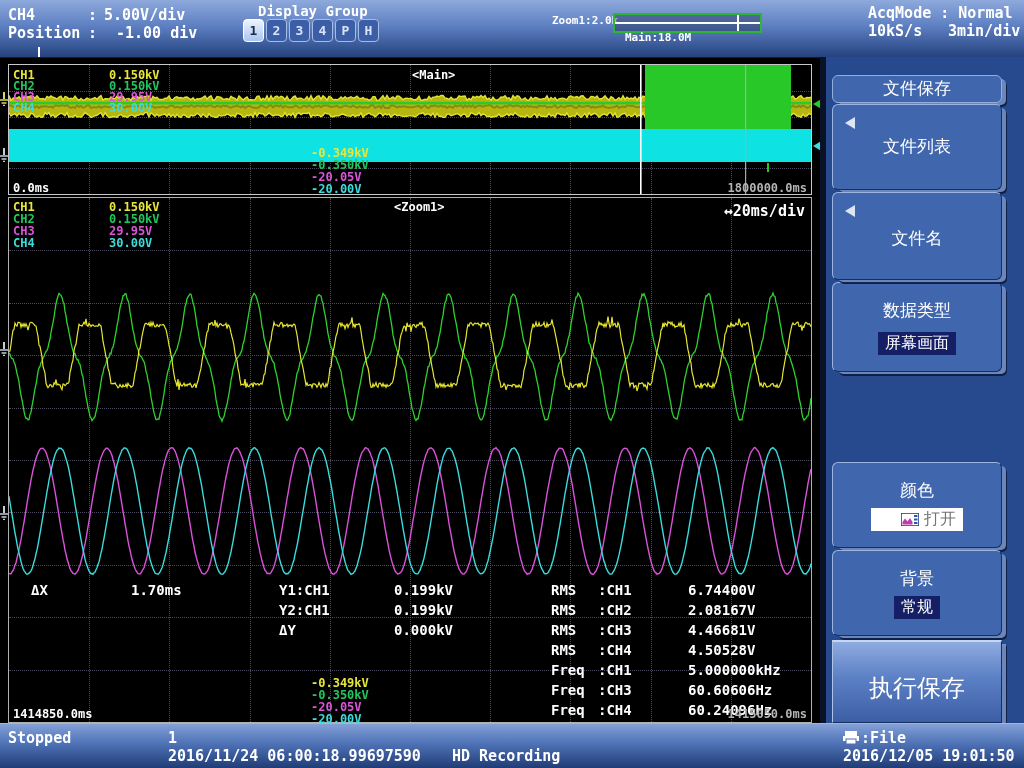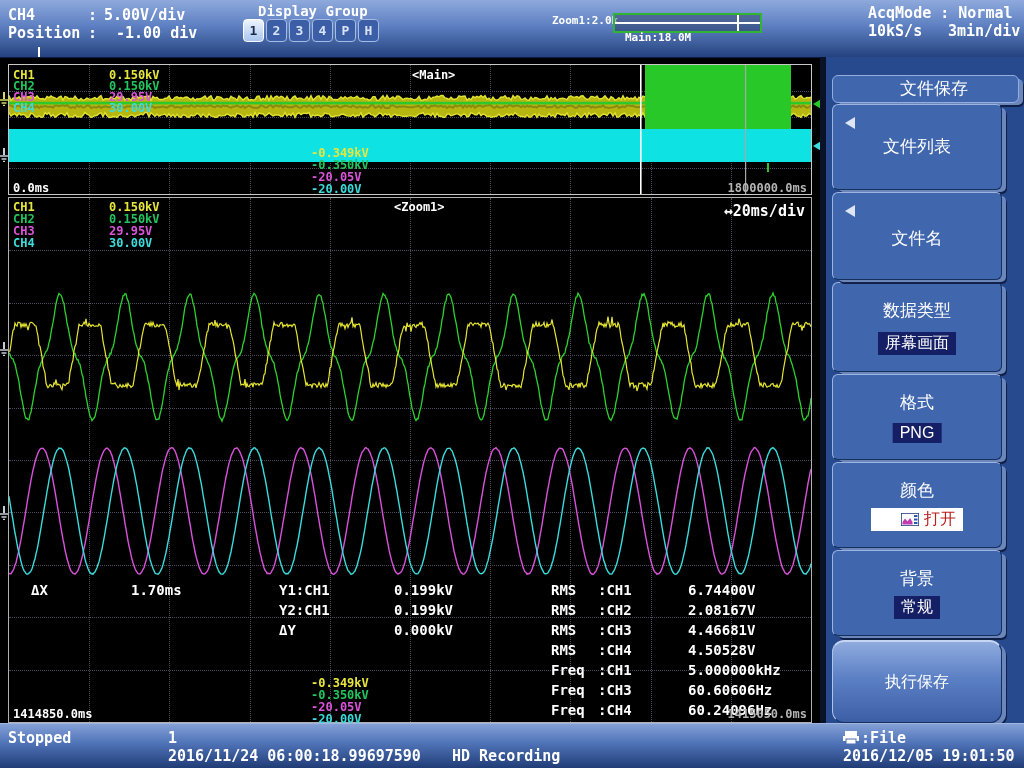--- a/index.html
+++ b/index.html
@@ -59,24 +59,24 @@
           border-top:1px solid #9db4e2;border-left:1px solid #9db4e2;
           border-right:1px solid #16305e;border-bottom:1px solid #16305e;
           box-shadow:5px 3px 0 -1px rgba(130,160,215,.8),6px 5px 0 -1px rgba(14,28,66,.95);
           color:#fff;font-size:17px;text-align:center;}
   .sb-btn .lbl{display:block;margin-top:16px;}
   .sb-arrow{position:absolute;left:12px;top:12px;width:0;height:0;
             border-top:6px solid transparent;border-bottom:6px solid transparent;
             border-right:10px solid #dde6f6;}
   .sb-val{position:absolute;left:50%;transform:translateX(-50%);bottom:16px;
           background:#141f66;color:#fff;font-size:16px;padding:1px 7px;white-space:nowrap;}
-  .sb-val.light{background:#fff;color:#b91c1c;display:flex;align-items:center;gap:5px;padding-left:30px;}
+  .sb-val.light{background:#fff;color:#737373;display:flex;align-items:center;gap:5px;padding-left:30px;}
   .sb-exec{background:linear-gradient(180deg,#8fabdf 0%,#5c80c4 45%,#3c5ea6 100%);
-           border-radius:12px;border-top:2px solid #c6d6f2;border-left:1px solid #b0c4ea;
-           font-size:16px;}
+           border-radius:0;border-top:2px solid #c6d6f2;border-left:1px solid #b0c4ea;
+           font-size:24px;}
   .sb-exec .lbl{margin-top:30px;}
 
   
   .statusbar{position:absolute;left:0;top:723px;width:1024px;height:45px;
              background:linear-gradient(180deg,#84a0d6 0%,#5276ba 40%,#1e3a74 100%);
              border-top:1px solid #9fb6e0;}
   .sb-text{position:absolute;color:#fff;font-weight:bold;font-size:15px;white-space:pre;}
 </style>
 </head>
 <body>
@@ -253,41 +253,37 @@
       <line x1="3" y1="13.5" x2="5" y2="13.5" stroke="#c4ccd8" stroke-width="1.5"></line>
     </svg>
   <svg class="gnd" style="top:506px;" width="9" height="14">
       <line x1="4" y1="0" x2="4" y2="7" stroke="#c4ccd8" stroke-width="2"></line>
       <line x1="0" y1="8" x2="8" y2="8" stroke="#c4ccd8" stroke-width="1.5"></line>
       <line x1="1.5" y1="11" x2="6.5" y2="11" stroke="#c4ccd8" stroke-width="1.5"></line>
       <line x1="3" y1="13.5" x2="5" y2="13.5" stroke="#c4ccd8" stroke-width="1.5"></line>
     </svg>
 
   <div class="sidebar cjk">
-    <div class="sb-title" style="top:18px;padding-left:17px;">文件保存</div>
+    <div class="sb-title" style="top:18px;">文件保存</div>
 
     <div class="sb-btn" style="top:47px;height:84px;">
       <span class="sb-arrow"></span>
       <span class="lbl" style="margin-top:30px;">文件列表</span>
     </div>
 
     <div class="sb-btn" style="top:225px;height:88px;">
       <span class="lbl">数据类型</span>
       <span class="sb-val">屏幕画面</span>
     </div>
 
     <div class="sb-btn" style="top:135px;height:86px;">
       <span class="sb-arrow"></span>
       <span class="lbl" style="margin-top:34px;">文件名</span>
     </div>
 
-    <div class="sb-btn" style="top:317px;height:84px;">
-      <span class="lbl">格式</span>
-      <span class="sb-val">PNG</span>
-    </div>
 
     <div class="sb-btn" style="top:405px;height:84px;">
       <span class="lbl">颜色</span>
       <span class="sb-val light">
         <svg width="18" height="13">
             <rect x="0" y="0" width="18" height="13" fill="#ffffff" stroke="#16347e" stroke-width="1.5"></rect>
             <path d="M1.5 9 L4 5.5 L6.5 8.5 L9 5 L11.5 9 L11.5 11.5 L1.5 11.5 Z" fill="#c03ab0"></path>
             <rect x="13" y="2" width="3.5" height="2" fill="#2a56b0"></rect>
             <rect x="13" y="5.5" width="3.5" height="2" fill="#2a56b0"></rect>
             <rect x="13" y="9" width="3.5" height="2" fill="#2a56b0"></rect>

